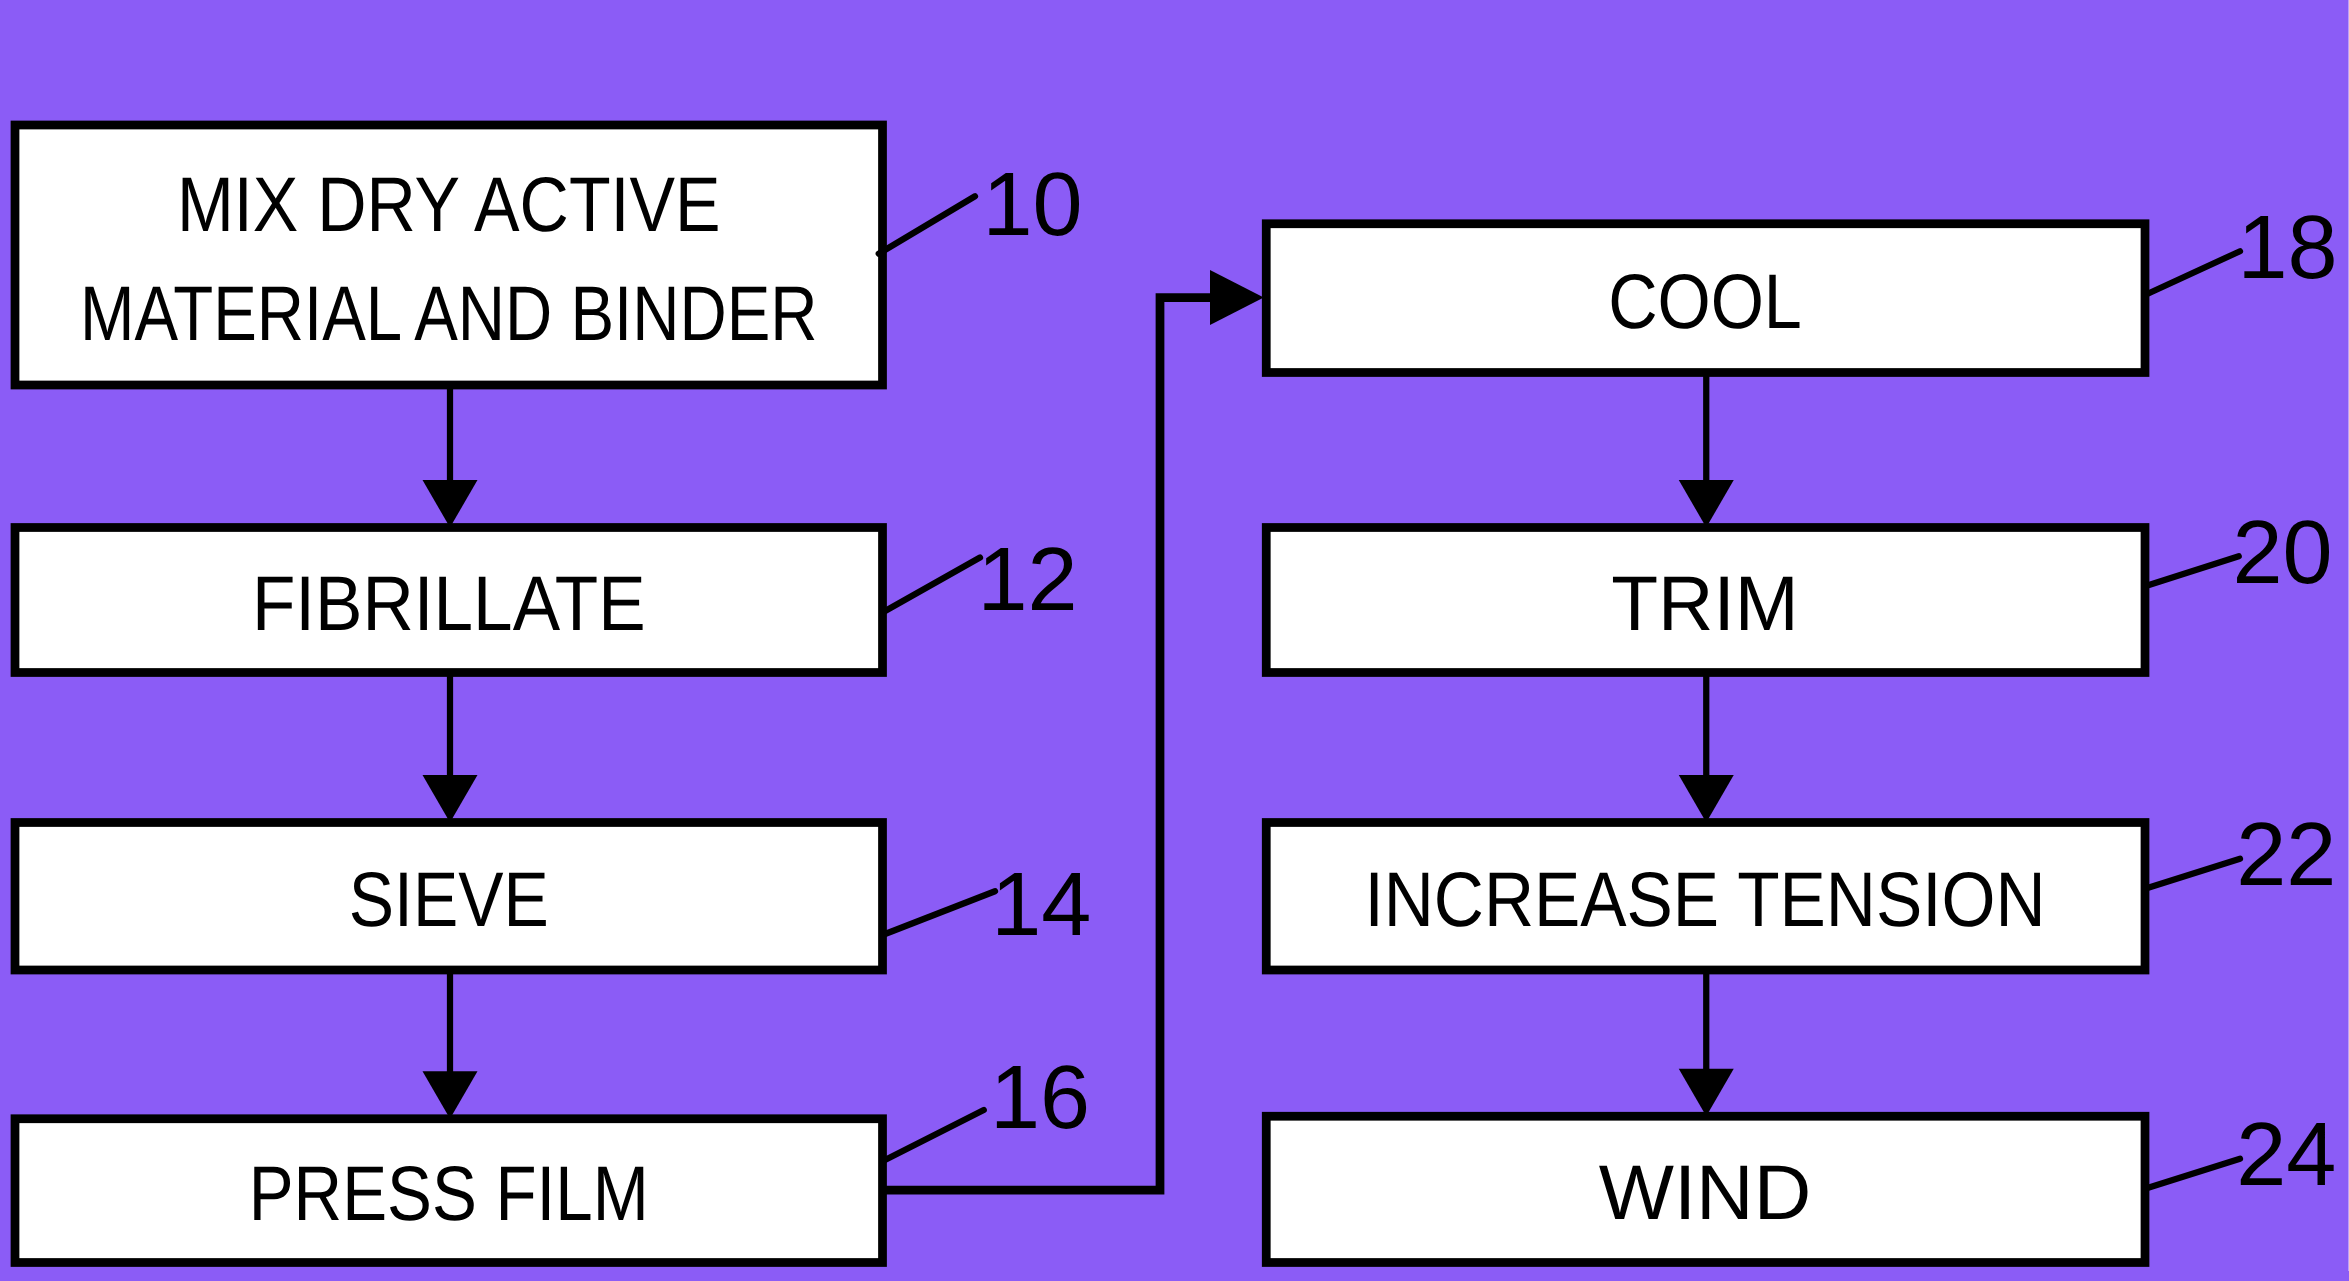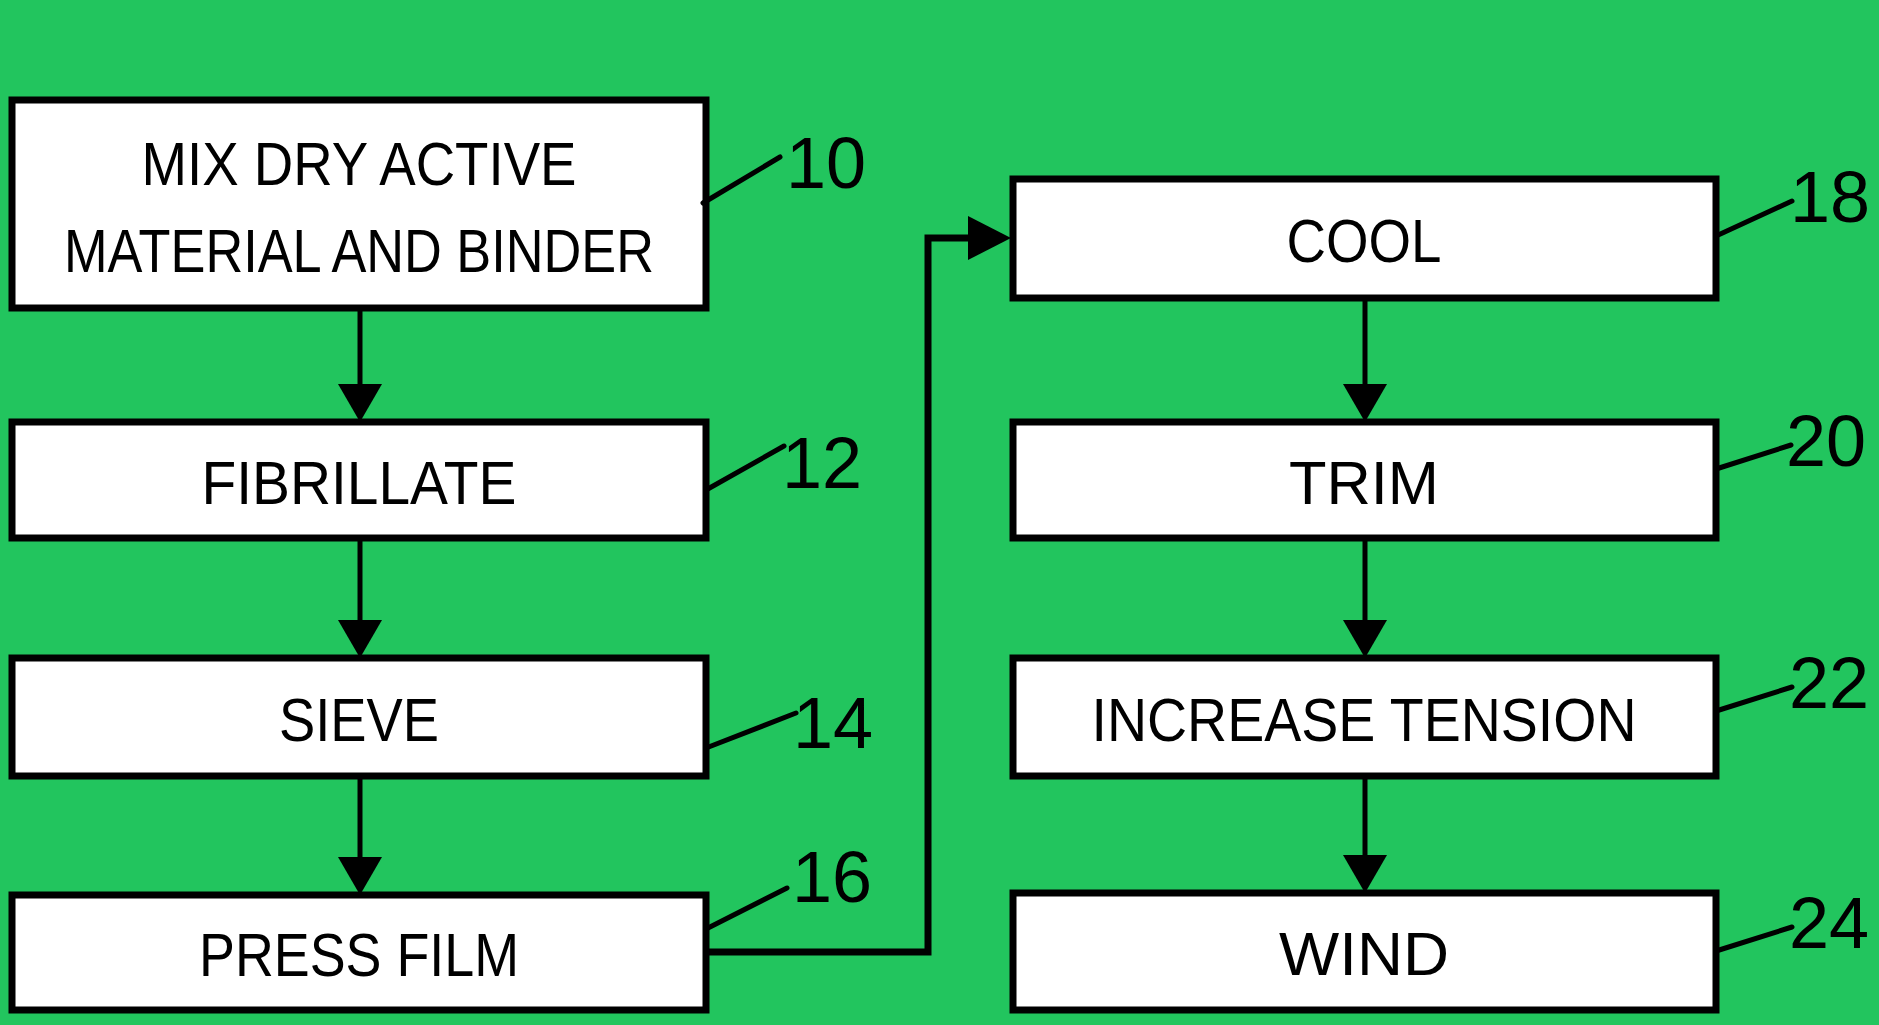--- a/index.html
+++ b/index.html
@@ -4,21 +4,21 @@
 <style>
   html, body {
     margin: 0;
     padding: 0;
     background: #ffffff;
   }
   .stage {
     position: relative;
     width: 1879px;
     height: 1025px;
-    background: #22c55e;
+    background: #8b5cf6;
     overflow: hidden;
   }
   svg {
     display: block;
   }
   .box {
     fill: #ffffff;
     stroke: #000000;
     stroke-width: 7;
   }

